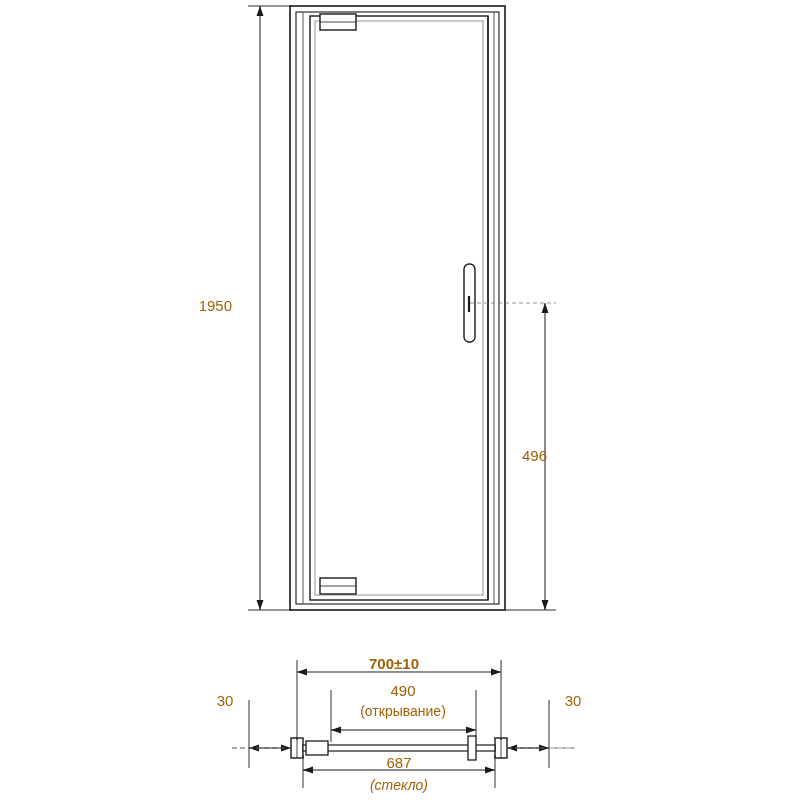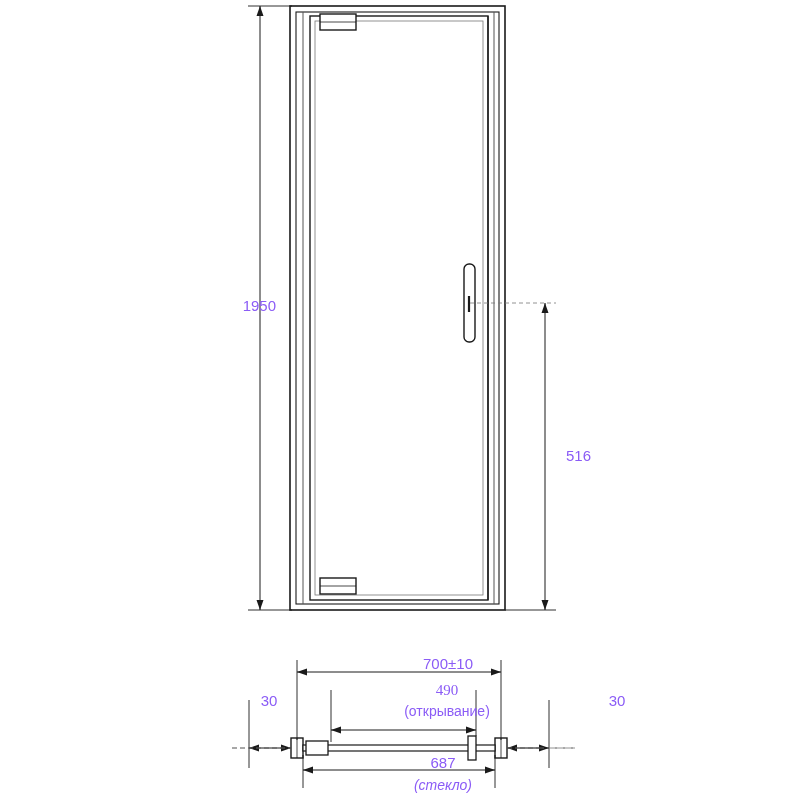--- a/index.html
+++ b/index.html
@@ -23,23 +23,22 @@
     position: absolute;
     left: 0;
     top: 0;
     width: 800px;
     height: 800px;
   }
   .dim-label {
     position: absolute;
     font-family: "Liberation Sans", sans-serif;
     font-size: 15px;
-    color: #8b5cf6;
+    color: #a16207;
     white-space: nowrap;
-    margin-left: 44px;
   }
   .dim-label.small {
     font-size: 14px;
   }
   .centered {
     transform: translateX(-50%);
   }
 </style>
 </head>
 <body>
@@ -127,25 +126,25 @@
       <line x1="507" y1="748" x2="549" y2="748" stroke="#1a1a1a" stroke-width="1"></line>
       <path d="M507 748 L517 744.5 L517 751.5 Z" fill="#1a1a1a"></path>
       <path d="M549 748 L539 744.5 L539 751.5 Z" fill="#1a1a1a"></path>
       <line x1="549" y1="700" x2="549" y2="768" stroke="#1a1a1a" stroke-width="0.9"></line>
       <line x1="507" y1="748" x2="575" y2="748" stroke="#777777" stroke-width="0.8" stroke-dasharray="5 3"></line>
     </g>
   </svg>
 
   <div class="dim-label" style="left:232px; top:297px; transform:translateX(-100%);">1950</div>
 
-  <div class="dim-label" style="left:522px; top:447px;">516</div>
+  <div class="dim-label" style="left:522px; top:447px;">496</div>
 
-  <div class="dim-label centered" style="left:404px; top:655px;">700±10</div>
+  <div class="dim-label centered" style="left:394px; top:655px;font-weight:bold;">700±10</div>
 
-  <div class="dim-label centered" style="left:403px; top:682px;font-family:Liberation Serif, serif;">490</div>
+  <div class="dim-label centered" style="left:403px; top:682px;">490</div>
 
   <div class="dim-label centered small" style="left:403px; top:703px;text-align:center;">(открывание)</div>
 
   <div class="dim-label centered" style="left:399px; top:754px;">687</div>
 
   <div class="dim-label centered small" style="left:399px; top:777px;font-style:italic;">(стекло)</div>
 
   <div class="dim-label centered" style="left:225px; top:692px;">30</div>
 
   <div class="dim-label centered" style="left:573px; top:692px;">30</div>

